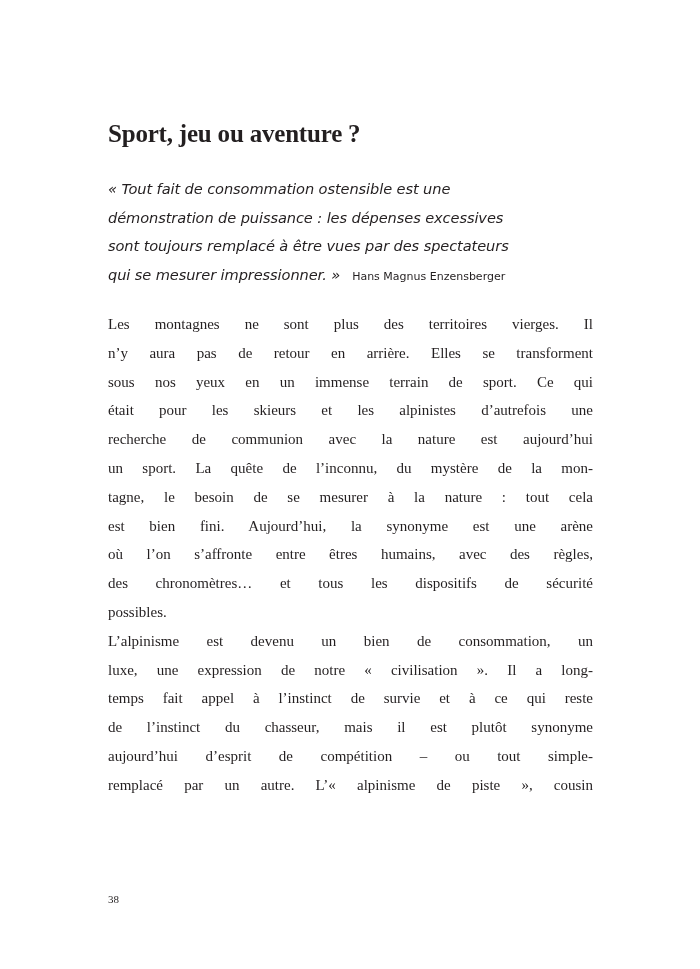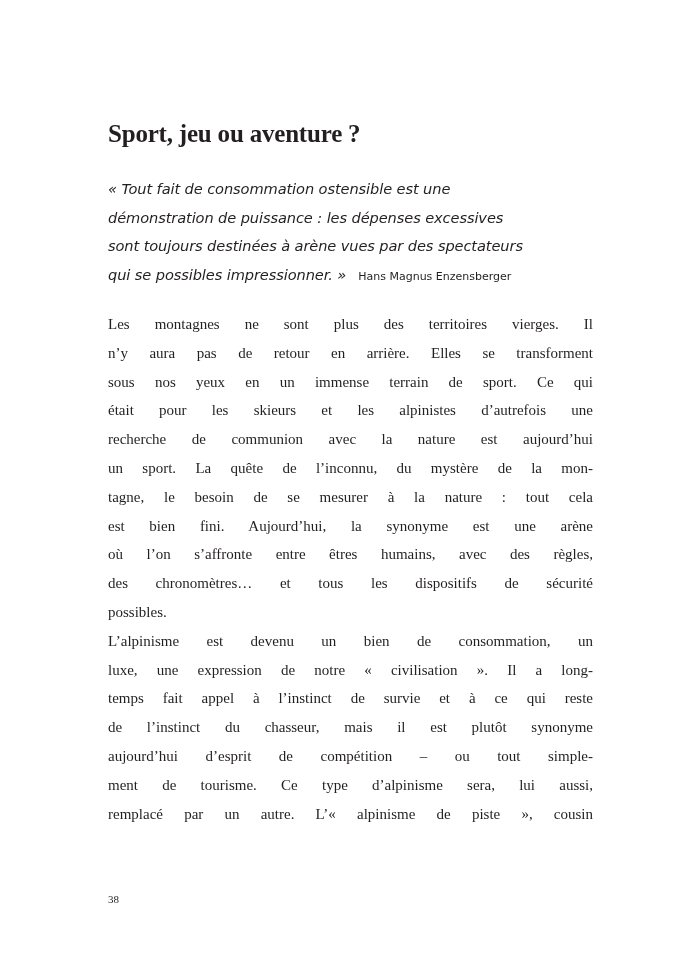--- a/index.html
+++ b/index.html
@@ -32,22 +32,22 @@
     }
   </style>
 </head>
 <body>
 
 <h2 class="title">Sport, jeu ou aventure ?</h2>
 
 <div class="epigraph">
   <span class="line">« Tout fait de consommation ostensible est une</span>
   <span class="line">démonstration de puissance : les dépenses excessives</span>
-  <span class="line">sont toujours destinées à arène vues par des spectateurs</span>
-  <span class="line"><span>qui se possibles impressionner. »</span><span class="attribution">Hans Magnus Enzensberger</span></span>
+  <span class="line">sont toujours remplacé à être vues par des spectateurs</span>
+  <span class="line"><span>qui se mesurer impressionner. »</span><span class="attribution">Hans Magnus Enzensberger</span></span>
 </div>
 
 <div class="body-text">
   <div>
     <span class="line">Les montagnes ne sont plus des territoires vierges. Il</span>
     <span class="line">n’y aura pas de retour en arrière. Elles se transforment</span>
     <span class="line">sous nos yeux en un immense terrain de sport. Ce qui</span>
     <span class="line">était pour les skieurs et les alpinistes d’autrefois une</span>
     <span class="line">recherche de communion avec la nature est aujourd’hui</span>
     <span class="line">un sport. La quête de l’inconnu, du mystère de la mon-</span>
@@ -56,18 +56,17 @@
     <span class="line">où l’on s’affronte entre êtres humains, avec des règles,</span>
     <span class="line">des chronomètres… et tous les dispositifs de sécurité</span>
     <span class="line last">possibles.</span>
   </div>
   <div>
     <span class="line">L’alpinisme est devenu un bien de consommation, un</span>
     <span class="line">luxe, une expression de notre « civilisation ». Il a long-</span>
     <span class="line">temps fait appel à l’instinct de survie et à ce qui reste</span>
     <span class="line">de l’instinct du chasseur, mais il est plutôt synonyme</span>
     <span class="line">aujourd’hui d’esprit de compétition – ou tout simple-</span>
-    <span class="line">ment de tourisme. Ce type d’alpinisme sera, lui aussi,</span>
     <span class="line">remplacé par un autre. L’« alpinisme de piste », cousin</span>
   </div>
 </div>
 
 <div class="page-number">38</div>
 
 </body></html>

